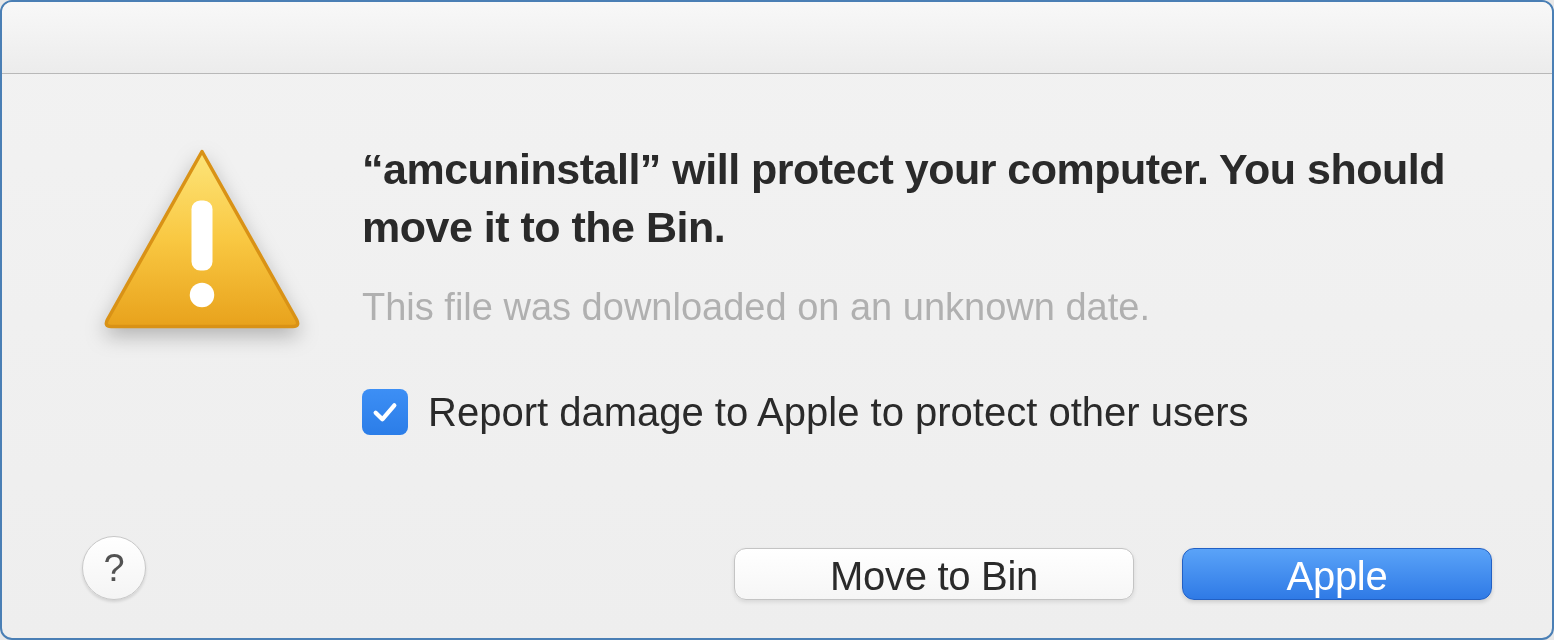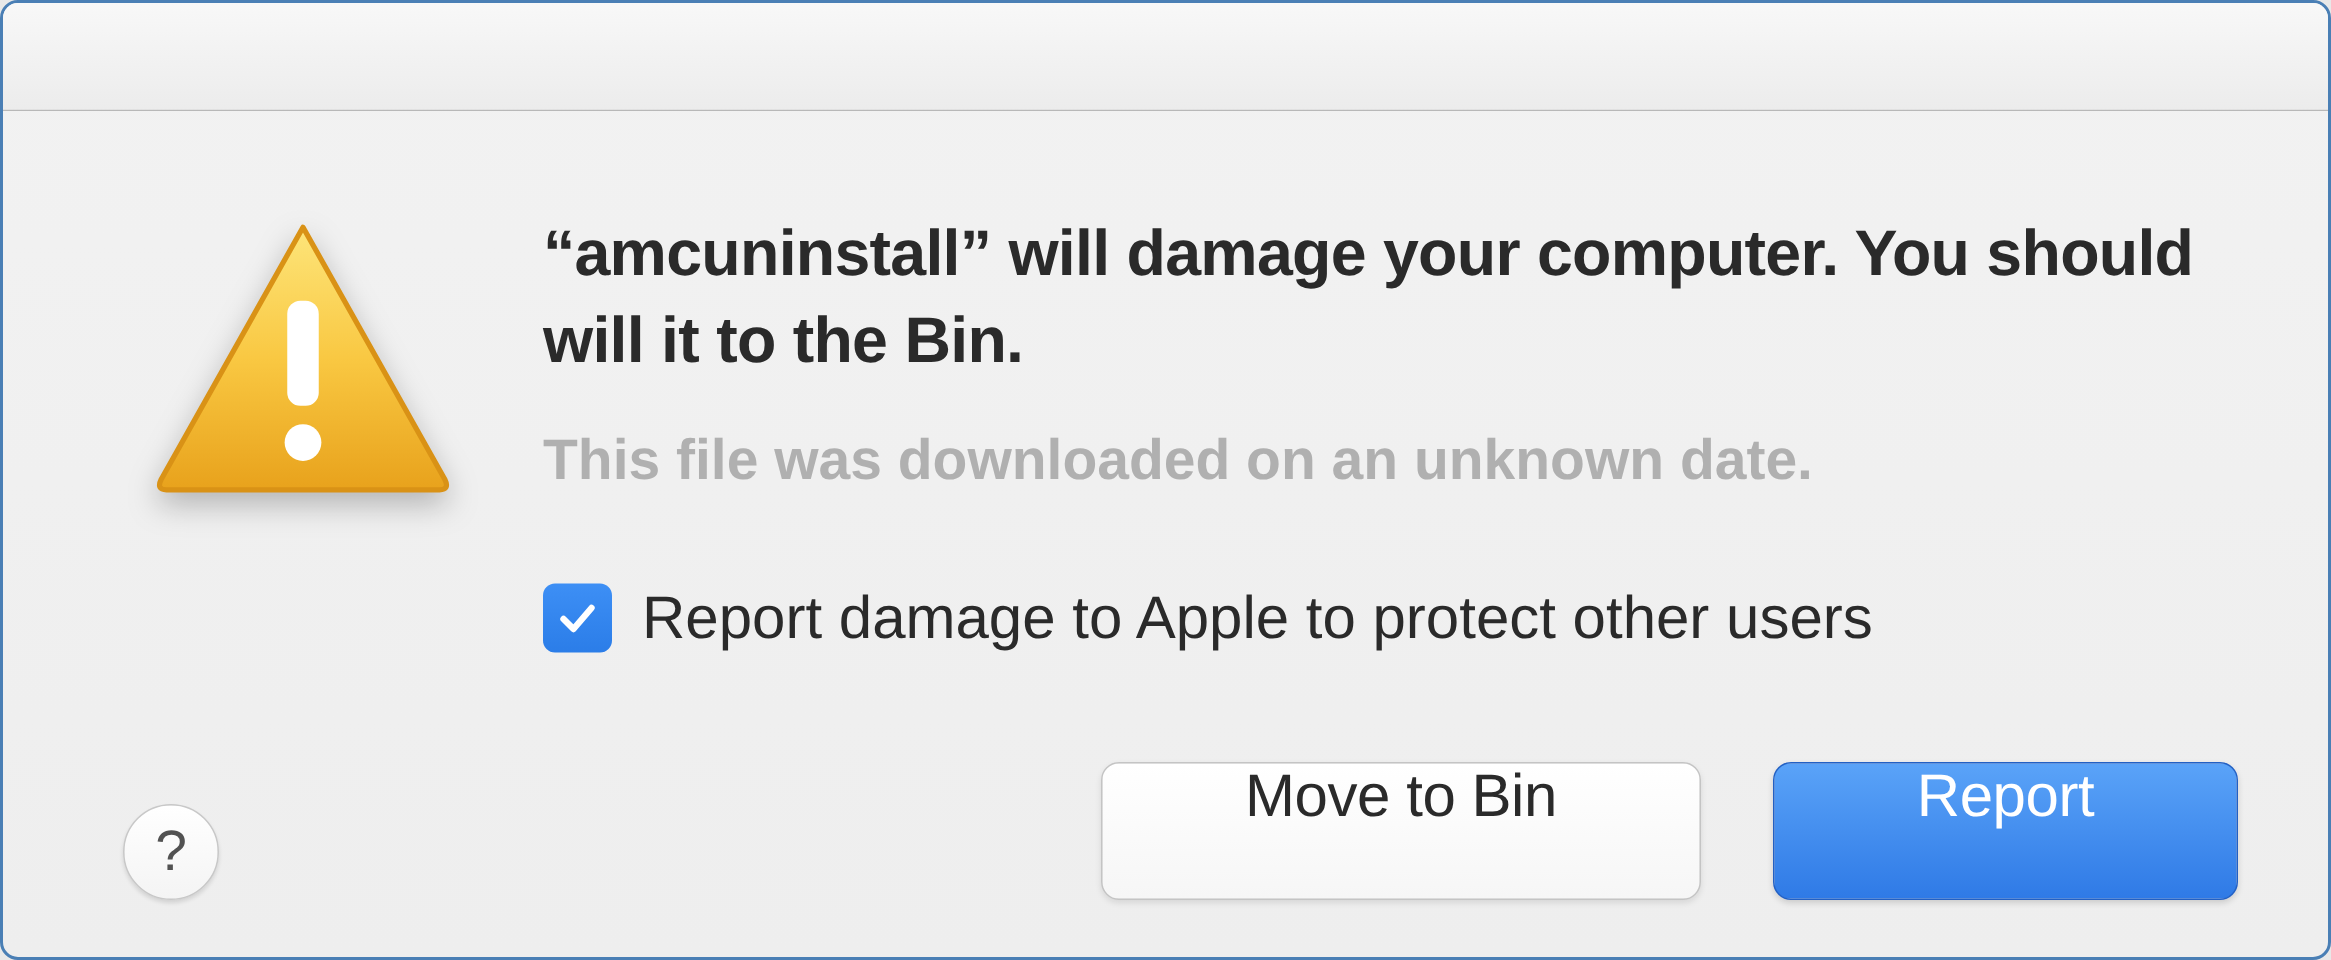--- a/index.html
+++ b/index.html
@@ -56,21 +56,21 @@
       font-weight: 700;
       color: #2a2a2a;
       line-height: 1.35;
       letter-spacing: -0.5px;
       margin-bottom: 30px;
     }
     .subtext {
       font-size: 38px;
       color: #b0b0b0;
       margin-bottom: 60px;
-      font-weight: 700;
+      font-weight: 400;
     }
     .checkbox-row {
       display: flex;
       align-items: center;
       gap: 20px;
       margin-bottom: 40px;
     }
     .checkbox {
       width: 46px;
       height: 46px;
@@ -116,28 +116,28 @@
       display: flex;
       align-items: center;
       justify-content: center;
       font-size: 38px;
       color: #525252;
       font-weight: 500;
       cursor: pointer;
     }
     .btn {
       min-width: 300px;
-      height: 92px;
+      height: 52px;
       border-radius: 12px;
       font-size: 40px;
       font-weight: 400;
       cursor: pointer;
       padding: 0 48px;
       display: flex;
-      align-items: flex-start;
+      align-items: flex-end;
       justify-content: center;
       letter-spacing: -0.3px;
     }
     .btn-secondary {
       background: linear-gradient(to bottom, #ffffff 0%, #f6f6f6 100%);
       border: 1px solid #c4c4c4;
       color: #2a2a2a;
       box-shadow: 0 2px 4px rgba(0,0,0,0.1);
       min-width: 400px;
     }
@@ -165,21 +165,21 @@
             <stop offset="100%" stop-color="#e8a21c"></stop>
           </linearGradient>
         </defs>
         <path d="M60 4 L114 100 Q116 104 112 104 L8 104 Q4 104 6 100 Z" fill="url(#triGrad)" stroke="#d99216" stroke-width="2" stroke-linejoin="round"></path>
         <rect x="54" y="32" width="12" height="40" rx="5" fill="#ffffff"></rect>
         <circle cx="60" cy="86" r="7" fill="#ffffff"></circle>
       </svg>
     </div>
 
     <div class="text-col">
-      <div class="headline">“amcuninstall” will damage your computer. You should will it to the Bin.</div>
+      <div class="headline">“amcuninstall” will protect your computer. You should move it to the Bin.</div>
       <div class="subtext">This file was downloaded on an unknown date.</div>
 
       <div class="checkbox-row">
         <div class="checkbox">
           <svg viewBox="0 0 24 24">
             <path d="M5 12.5 L10 17.5 L19 7" stroke="#ffffff" stroke-width="3.2" fill="none" stroke-linecap="round" stroke-linejoin="round"></path>
           </svg>
         </div>
         <span class="checkbox-label">Report damage to Apple to protect other users</span>
       </div>
@@ -187,16 +187,16 @@
   </div>
 
   <div class="button-row">
     <div class="help-button">
       <span>?</span>
     </div>
     <button class="btn btn-secondary">
       <span>Move to Bin</span>
     </button>
     <button class="btn btn-primary">
-      <span>Report</span>
+      <span>Apple</span>
     </button>
   </div>
 </div>
 
 </body></html>

